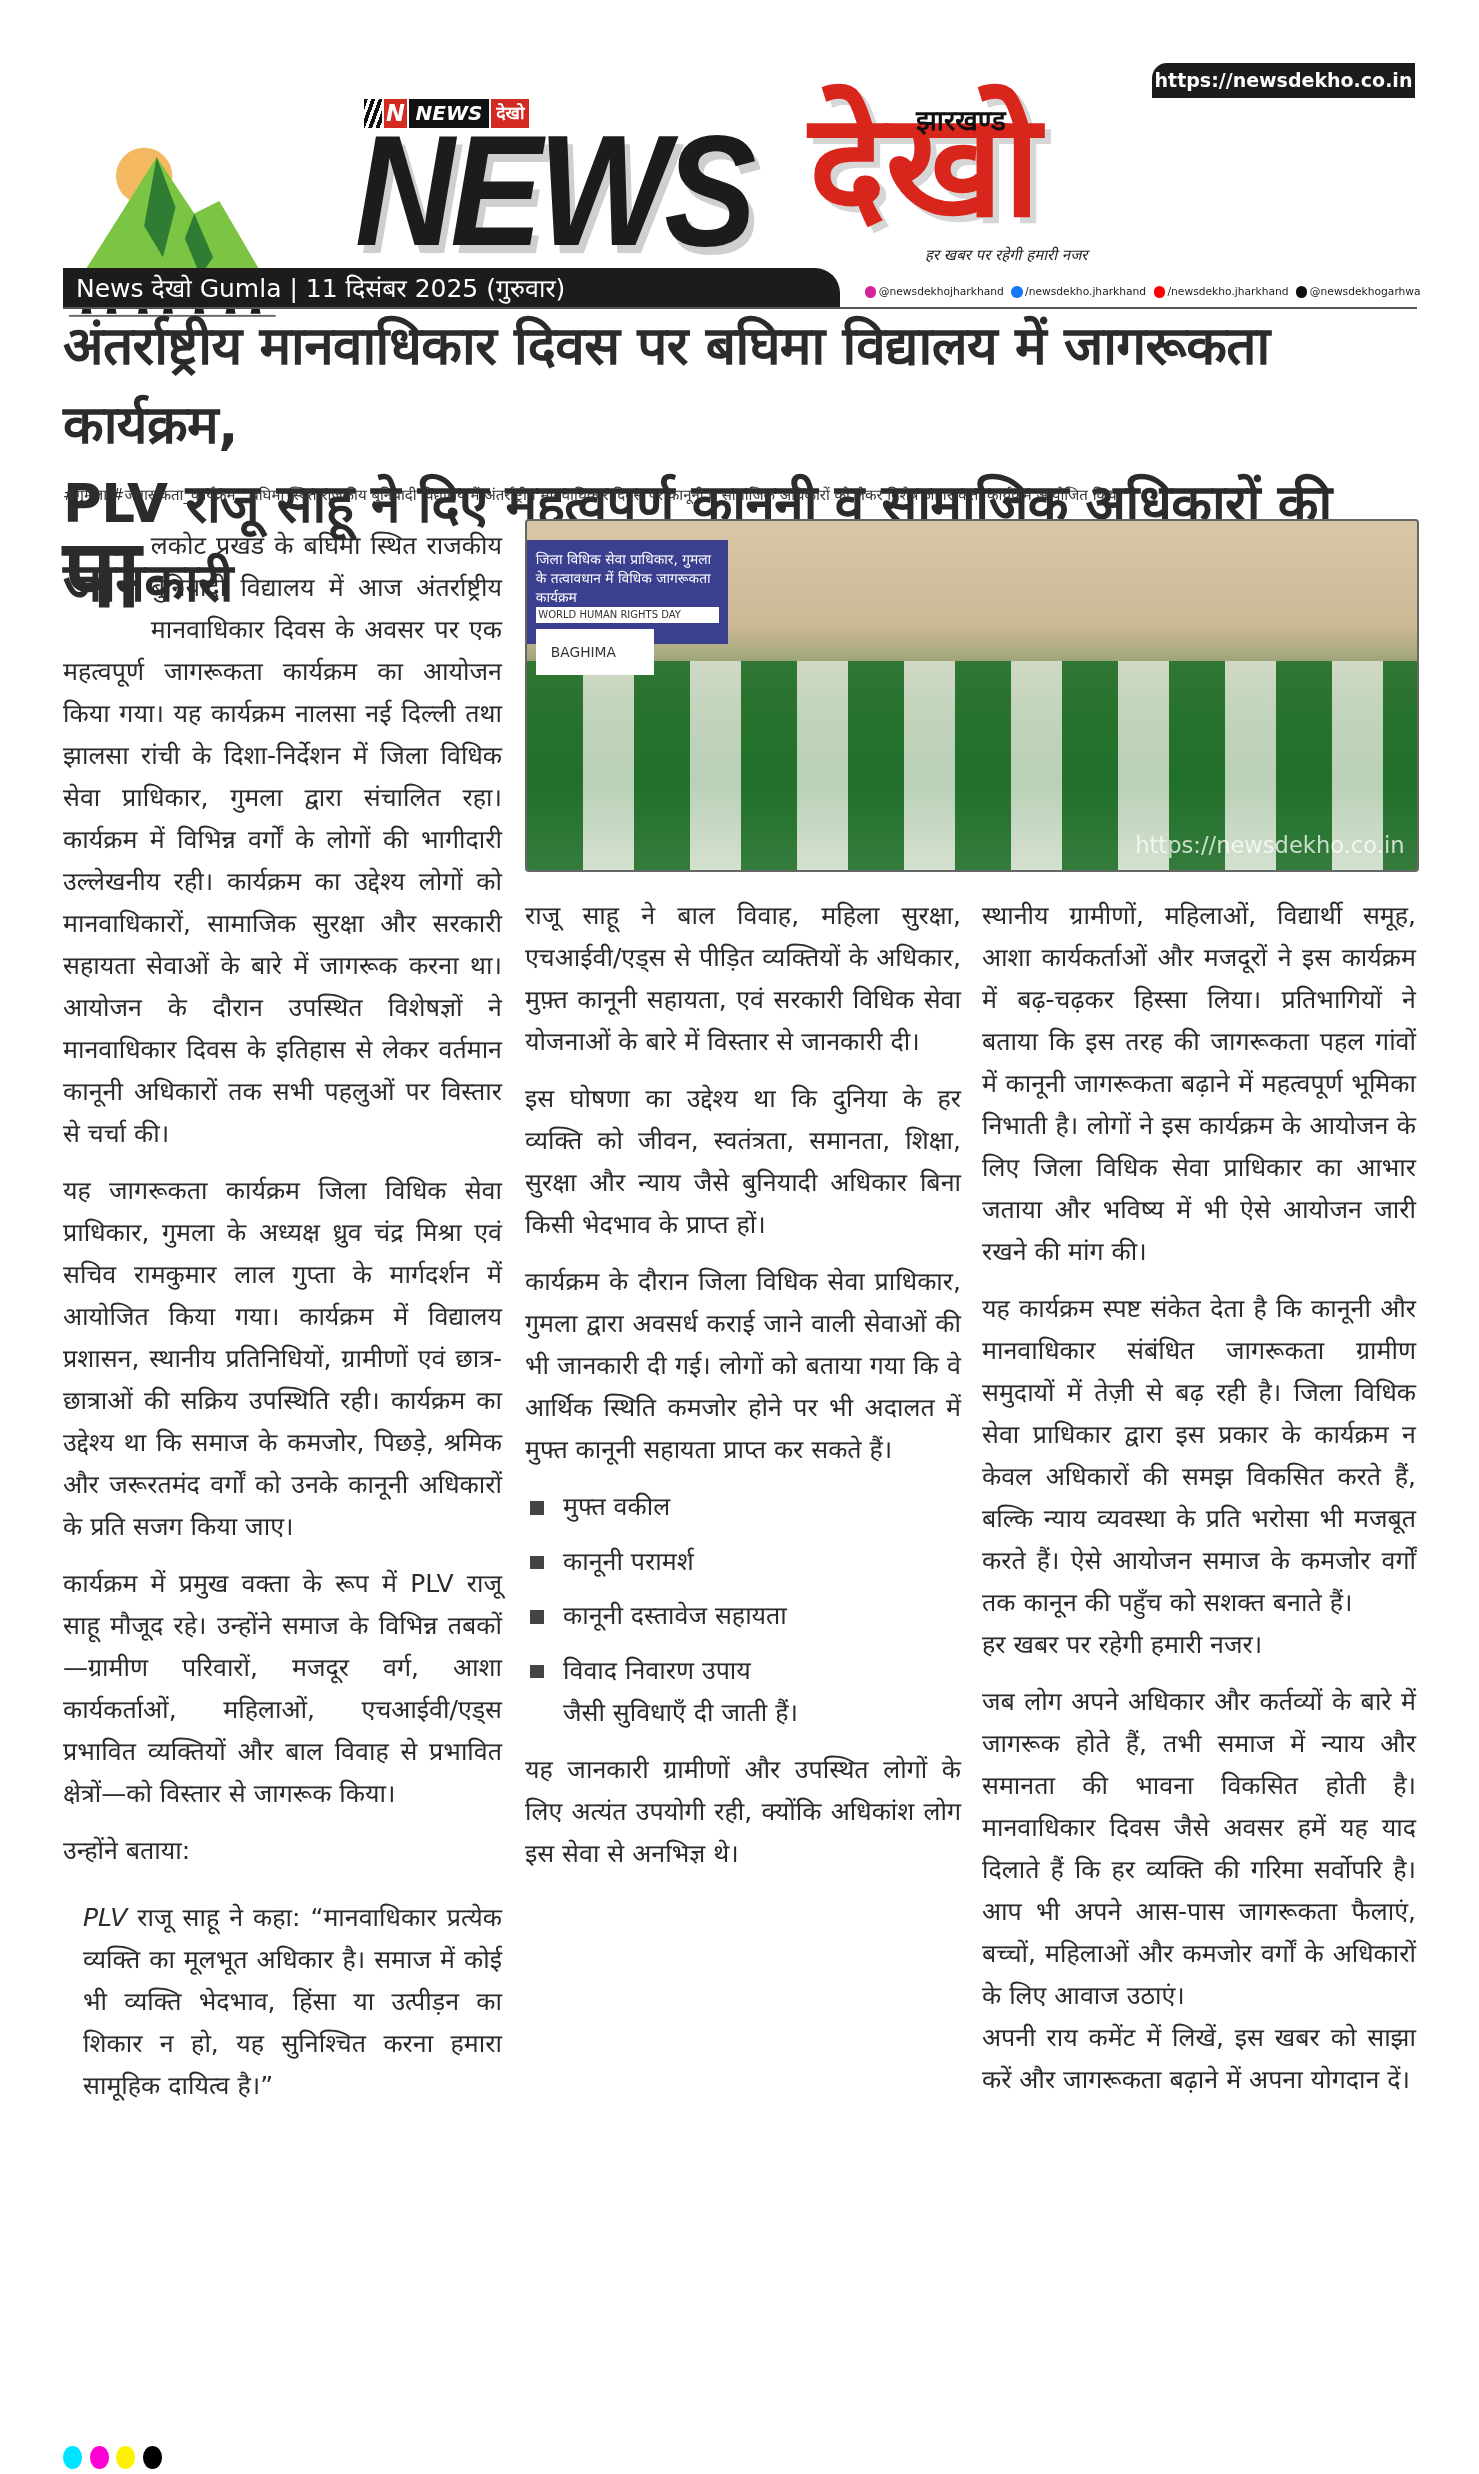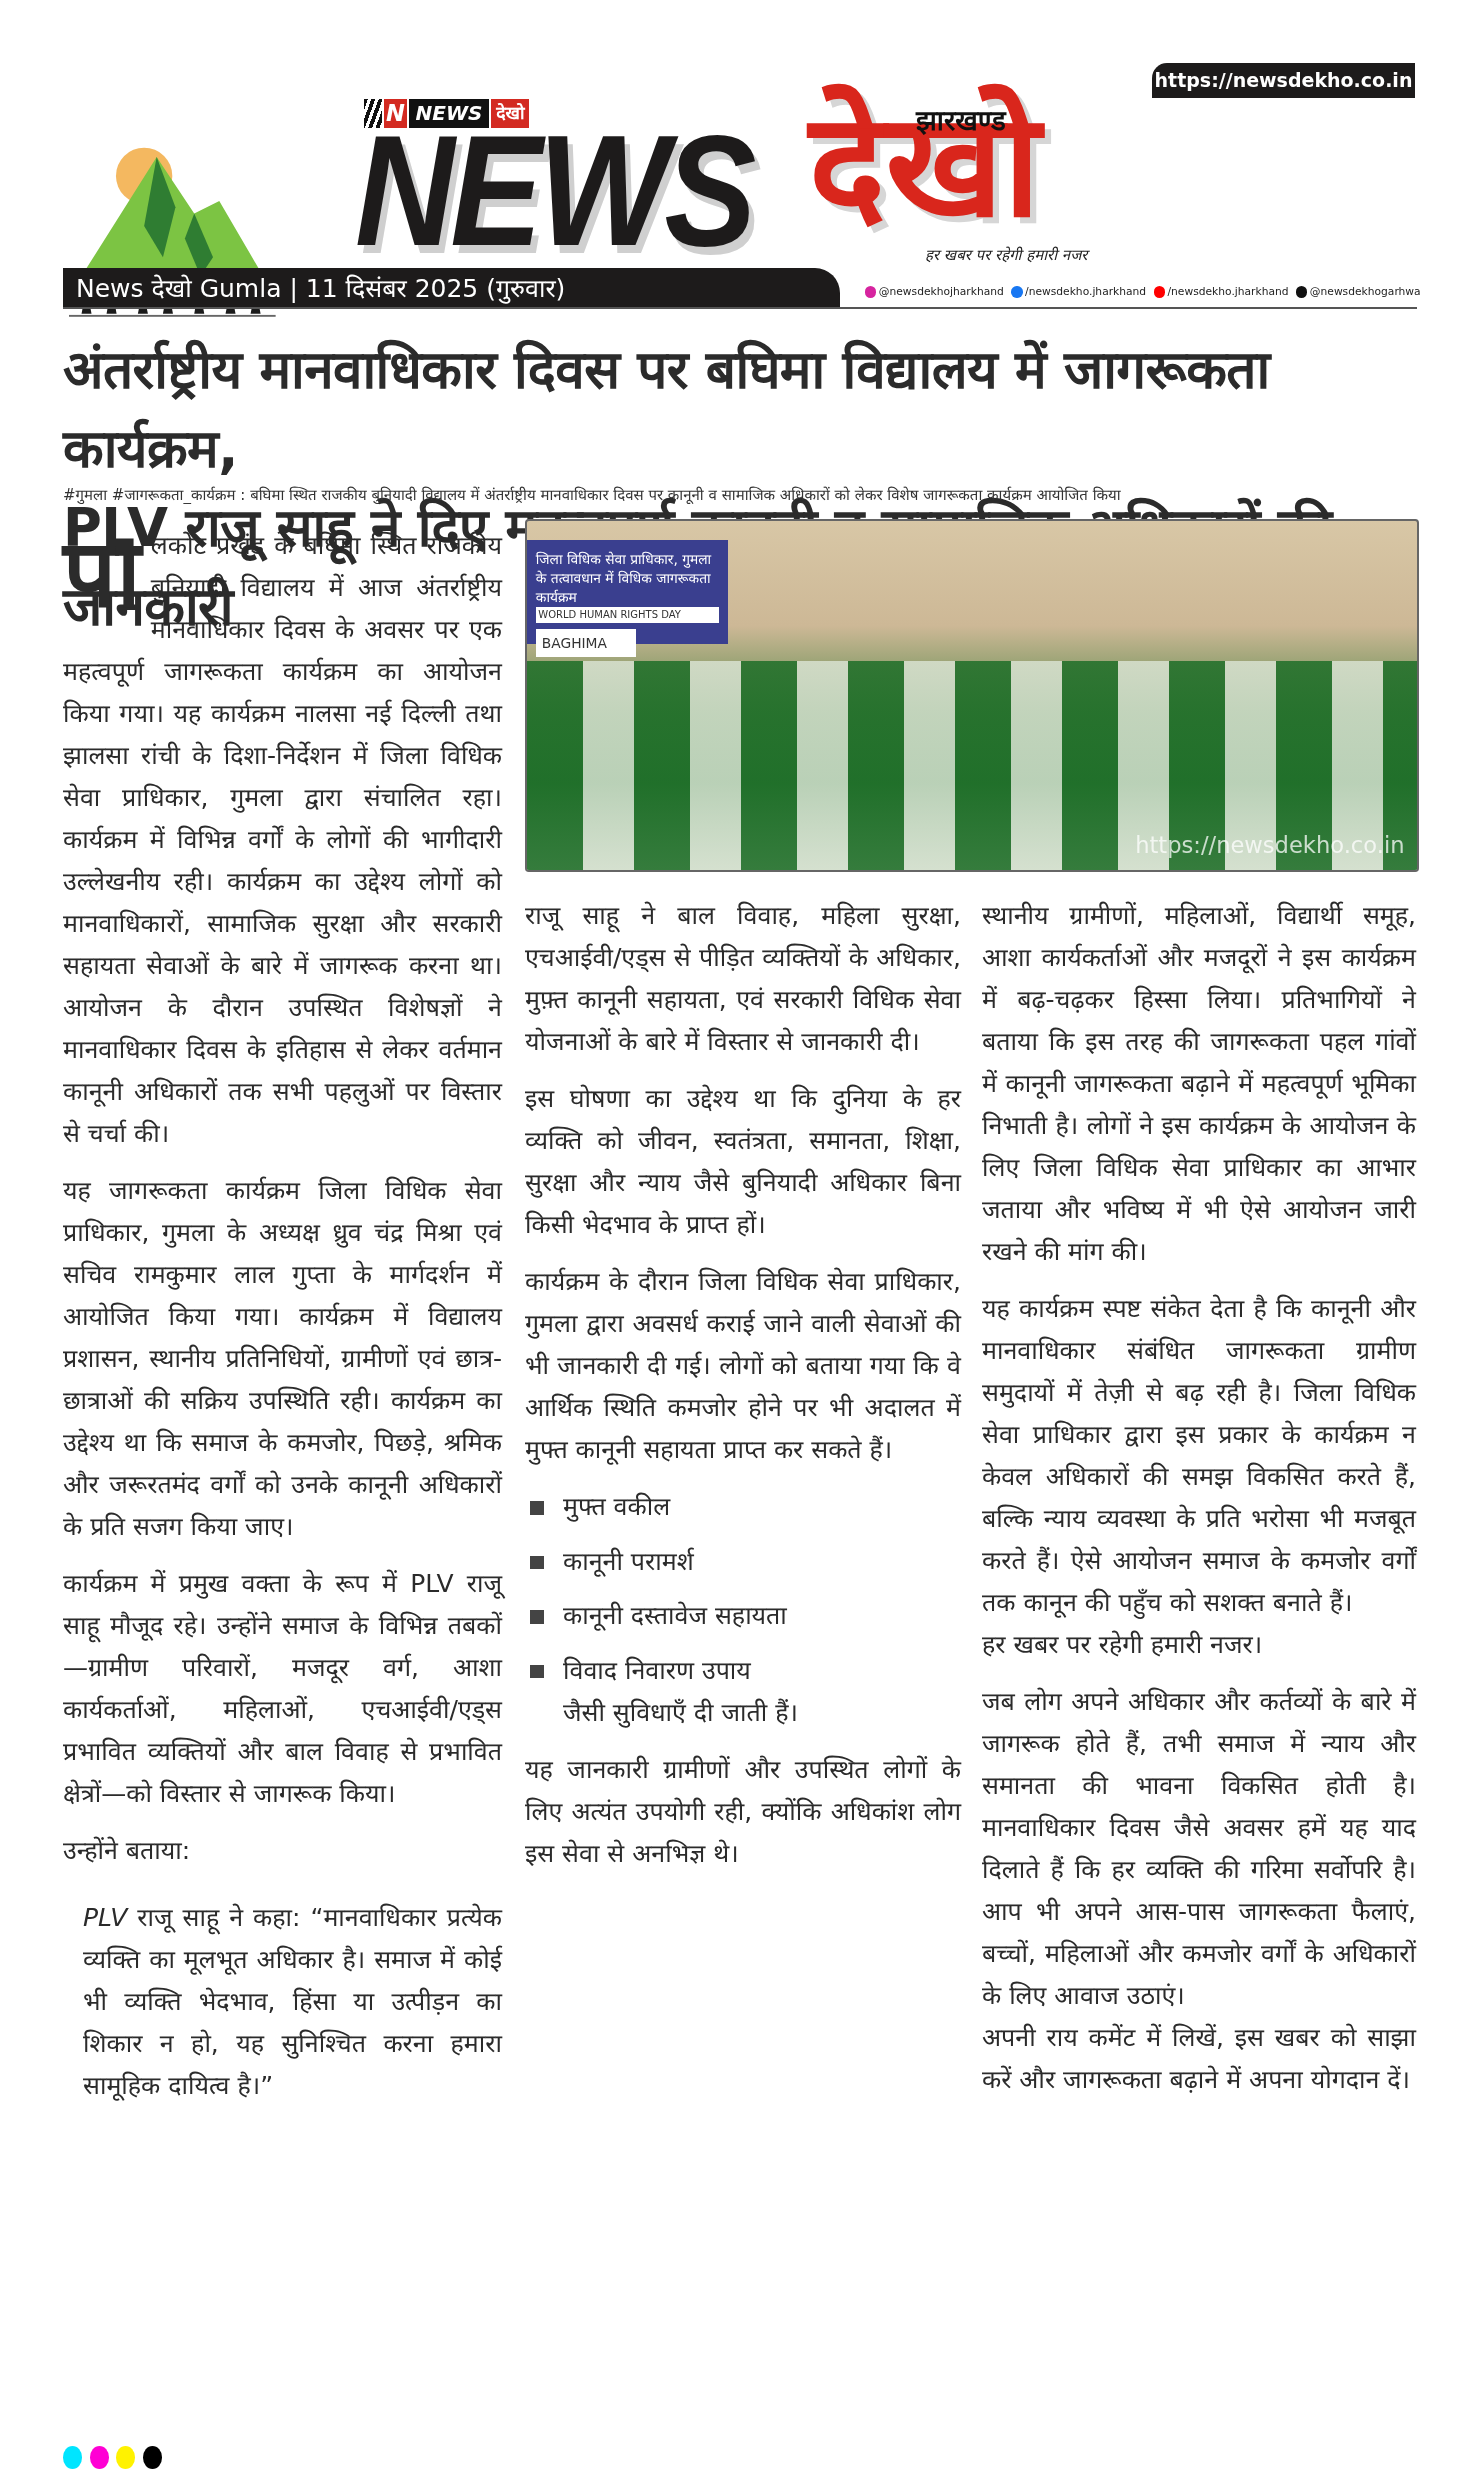--- a/index.html
+++ b/index.html
@@ -16,21 +16,21 @@
   .big-news{left:355px;top:112px;font-family:"Liberation Sans",sans-serif;font-weight:bold;font-style:italic;font-size:157px;letter-spacing:-5px;color:#1d1b1b;transform:scaleX(0.88);transform-origin:left top;text-shadow:6.3px 7.5px 0 #cfcfcf;line-height:1;}
   .big-dekho{left:809px;top:93px;font-weight:bold;font-size:144px;color:#d9261c;line-height:1;text-shadow:6.3px 6.3px 0 #d6d6d6;}
   .jharkhand{left:916px;top:100px;font-weight:bold;font-size:27.6px;color:#111;}
   .tagline{left:925px;top:244px;font-style:italic;font-size:15px;color:#222;}
   .dateline-bar{left:63px;top:268px;width:777px;height:39px;background:#1d1b1b;border-radius:0 25px 0 0;}
   .dateline{left:76px;top:270px;color:#fff;font-size:25px;line-height:38px;}
   .social{left:865px;top:285px;display:flex;gap:7.5px;font-size:10.7px;font-weight:normal;color:#222;align-items:center;}
   .social .ic{display:inline-block;width:11.3px;height:11.3px;border-radius:50%;margin-right:2.5px;vertical-align:middle;}
   .rule{left:63px;top:307px;width:1354px;height:1.9px;background:#555;}
   
-  .headline{left:63px;top:330px;width:1354px;font-weight:bold;font-size:53px;line-height:79px;color:#2b2b2b;letter-spacing:-0.6px;}
+  .headline{left:63px;top:306px;width:1354px;font-weight:bold;font-size:53px;line-height:79px;color:#2b2b2b;letter-spacing:-0.6px;}
   .subline{left:63px;top:484px;width:1354px;font-size:15px;color:#333;white-space:nowrap;overflow:hidden;}
   
   .photo{left:525px;top:519px;width:890px;height:349px;border:2.5px solid #666;border-radius:3.8px;overflow:hidden;background:linear-gradient(180deg,#d8c7a6 0%,#cdb896 30%,#5a8a4c 55%,#2f7a36 75%,#b9cbb0 100%);}
   .banner{position:absolute;left:0;top:19px;width:201px;height:104px;background:#3a3f8f;color:#fff;font-size:13.8px;padding:8.8px;box-sizing:border-box;}
   .photo .wm{position:absolute;right:12.5px;bottom:12.5px;color:rgba(255,255,255,0.75);font-size:22.6px;}
   .figs{position:absolute;left:0;bottom:0;width:100%;height:60%;background:repeating-linear-gradient(90deg,rgba(30,110,40,0.85) 0 56px,rgba(220,230,215,0.8) 56px 107px);}
   
   .col{font-size:25px;line-height:42px;text-align:justify;color:#2b2b2b;}
   .col p{margin:0 0 15px 0;}
   .dropcap{float:left;font-weight:bold;font-size:94px;line-height:81px;margin:7.5px 10px 0 0;color:#2b2b2b;}
@@ -90,21 +90,21 @@
   <div>अंतर्राष्ट्रीय मानवाधिकार दिवस पर बघिमा विद्यालय में जागरूकता कार्यक्रम,</div>
   <div>PLV राजू साहू ने दिए महत्वपूर्ण कानूनी व सामाजिक अधिकारों की जानकारी</div>
 </div>
 <div class="abs subline">#गुमला #जागरूकता_कार्यक्रम : बघिमा स्थित राजकीय बुनियादी विद्यालय में अंतर्राष्ट्रीय मानवाधिकार दिवस पर कानूनी व सामाजिक अधिकारों को लेकर विशेष जागरूकता कार्यक्रम आयोजित किया</div>
 
 <div class="abs photo">
   <div class="figs"></div>
   <div class="banner">
     <div>जिला विधिक सेवा प्राधिकार, गुमला के तत्वावधान में विधिक जागरूकता कार्यक्रम</div>
     <div style="margin-top:1px;background:#fff;color:#333;font-size:10px;padding:2.5px">WORLD HUMAN RIGHTS DAY</div>
-    <div style="margin-top:6.3px;background:#fff;color:#333;font-size:13.8px;padding:6px;width:88px">BAGHIMA</div>
+    <div style="margin-top:6.3px;background:#fff;color:#333;font-size:13.8px;padding:15px;width:88px">BAGHIMA</div>
   </div>
   <div class="wm">https://newsdekho.co.in</div>
 </div>
 
 <div class="abs col" style="left:63px;top:525px;width:439px;">
   <p><span class="dropcap">पा</span><span>लकोट प्रखंड के बघिमा स्थित राजकीय बुनियादी विद्यालय में आज अंतर्राष्ट्रीय मानवाधिकार दिवस के अवसर पर एक महत्वपूर्ण जागरूकता कार्यक्रम का आयोजन किया गया। यह कार्यक्रम नालसा नई दिल्ली तथा झालसा रांची के दिशा-निर्देशन में जिला विधिक सेवा प्राधिकार, गुमला द्वारा संचालित रहा। कार्यक्रम में विभिन्न वर्गों के लोगों की भागीदारी उल्लेखनीय रही। कार्यक्रम का उद्देश्य लोगों को मानवाधिकारों, सामाजिक सुरक्षा और सरकारी सहायता सेवाओं के बारे में जागरूक करना था। आयोजन के दौरान उपस्थित विशेषज्ञों ने मानवाधिकार दिवस के इतिहास से लेकर वर्तमान कानूनी अधिकारों तक सभी पहलुओं पर विस्तार से चर्चा की।</span></p>
   <p>यह जागरूकता कार्यक्रम जिला विधिक सेवा प्राधिकार, गुमला के अध्यक्ष ध्रुव चंद्र मिश्रा एवं सचिव रामकुमार लाल गुप्ता के मार्गदर्शन में आयोजित किया गया। कार्यक्रम में विद्यालय प्रशासन, स्थानीय प्रतिनिधियों, ग्रामीणों एवं छात्र-छात्राओं की सक्रिय उपस्थिति रही। कार्यक्रम का उद्देश्य था कि समाज के कमजोर, पिछड़े, श्रमिक और जरूरतमंद वर्गों को उनके कानूनी अधिकारों के प्रति सजग किया जाए।</p>
   <p>कार्यक्रम में प्रमुख वक्ता के रूप में PLV राजू साहू मौजूद रहे। उन्होंने समाज के विभिन्न तबकों—ग्रामीण परिवारों, मजदूर वर्ग, आशा कार्यकर्ताओं, महिलाओं, एचआईवी/एड्स प्रभावित व्यक्तियों और बाल विवाह से प्रभावित क्षेत्रों—को विस्तार से जागरूक किया।</p>
   <p>उन्होंने बताया:</p>
   <p class="quote" style="margin-top:25px"><i>PLV</i><span> राजू साहू ने कहा: “मानवाधिकार प्रत्येक व्यक्ति का मूलभूत अधिकार है। समाज में कोई भी व्यक्ति भेदभाव, हिंसा या उत्पीड़न का शिकार न हो, यह सुनिश्चित करना हमारा सामूहिक दायित्व है।”</span></p>

